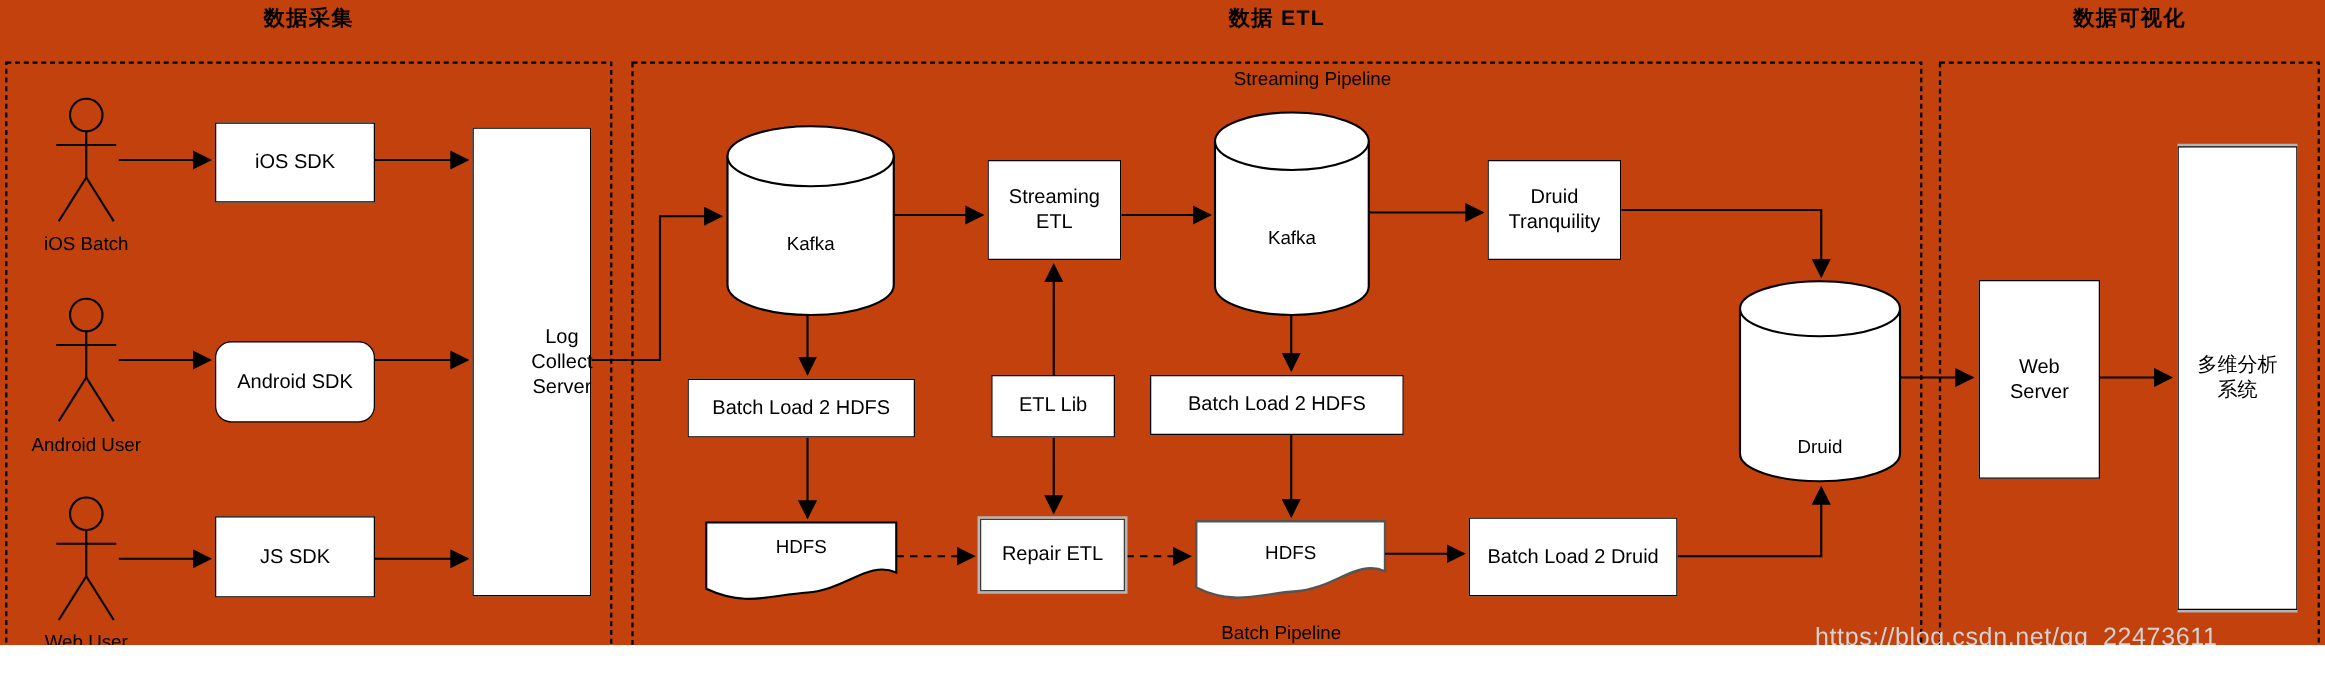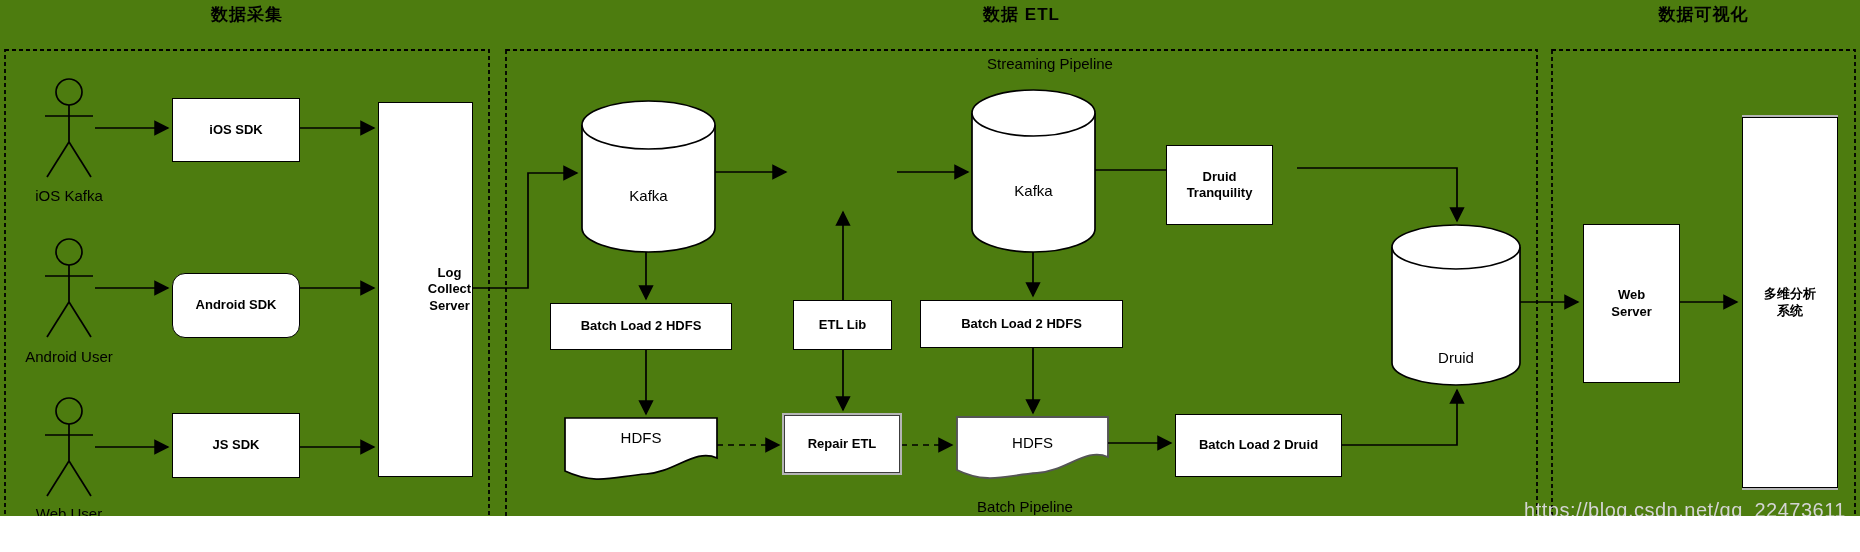--- a/index.html
+++ b/index.html
@@ -1,36 +1,36 @@
 <!DOCTYPE html>
 <html><head>
 <meta charset="utf-8">
 <style>
   html,body{margin:0;padding:0;background:#fff;}
   .stage{
-    position:relative;width:1860px;height:516px;background:#4d7c0f;
+    position:relative;width:1860px;height:516px;background:#c2410c;
     font-family:"Liberation Sans","DejaVu Sans",sans-serif;color:#000;overflow:hidden;
   }
   .stage svg{position:absolute;left:0;top:0;}
   .section-title{
     position:absolute;top:4px;height:22px;line-height:22px;
     font-size:17px;font-weight:bold;text-align:center;letter-spacing:1px;
   }
   .box{
     position:absolute;box-sizing:border-box;background:#fff;border:1.5px solid #000;
     display:flex;align-items:center;justify-content:center;text-align:center;
-    font-size:13px;line-height:1.25;font-weight:bold;
+    font-size:16px;line-height:1.25;
   }
   .box.highlight{border:1px solid #3c3c3c;outline:2px solid #b5b5b5;}
   .shape-label{
     position:absolute;display:flex;align-items:center;justify-content:center;
     text-align:center;font-size:15px;line-height:1.2;pointer-events:none;
   }
   .pipeline-label{position:absolute;font-size:15px;text-align:center;}
-  .wm{position:absolute;font-size:20px;color:#d4d4d4;text-align:right;letter-spacing:0.5px;}
+  .wm{position:absolute;font-size:20px;color:#d4d4d4;letter-spacing:0.5px;}
   .w58{display:block;width:58px;}
   .w80{display:block;width:80px;}
   .w84{display:block;width:84px;}
   .w52{display:block;width:52px;}
   .w64{display:block;width:64px;}
 </style>
 </head>
 <body>
 
 <div class="stage">
@@ -108,38 +108,41 @@
       <path d="M1342,445 H1457 V390" marker-end="url(#arr)"></path>
       <line x1="1520" y1="302" x2="1578" y2="302" marker-end="url(#arr)"></line>
       <line x1="1680" y1="302" x2="1737" y2="302" marker-end="url(#arr)"></line>
     </g>
   </svg>
 
   <div class="section-title" style="left:5px;width:484px;">数据采集</div>
   <div class="section-title" style="left:506px;width:1031px;">数据 ETL</div>
   <div class="section-title" style="left:1552px;width:303px;">数据可视化</div>
 
-  <div class="shape-label" style="left:9px;top:186px;width:120px;height:20px;">iOS Kafka</div>
+  <div class="shape-label" style="left:9px;top:186px;width:120px;height:20px;">iOS Batch</div>
   <div class="shape-label" style="left:9px;top:347px;width:120px;height:20px;">Android User</div>
   <div class="shape-label" style="left:9px;top:504px;width:120px;height:20px;">Web User</div>
 
   <div class="box" style="left:172px;top:98px;width:128px;height:64px;">
     <span>iOS SDK</span>
   </div>
   <div class="box" style="left:172px;top:273px;width:128px;height:65px;border-radius:13px;">
     <span>Android SDK</span>
   </div>
   <div class="box" style="left:172px;top:413px;width:128px;height:65px;">
     <span>JS SDK</span>
   </div>
   <div class="box" style="left:378px;top:102px;width:95px;height:375px;padding-left:48px;">
     <span class="w58">Log Collect Server</span>
   </div>
 
-  <div class="box" style="left:1166px;top:128px;width:107px;height:80px;margin-top:17px;">
+  <div class="box" style="left:790px;top:128px;width:107px;height:80px;">
+    <span class="w80">Streaming ETL</span>
+  </div>
+  <div class="box" style="left:1190px;top:128px;width:107px;height:80px;">
     <span class="w84">Druid Tranquility</span>
   </div>
   <div class="box" style="left:550px;top:303px;width:182px;height:47px;">
     <span>Batch Load 2 HDFS</span>
   </div>
   <div class="box" style="left:793px;top:300px;width:99px;height:50px;">
     <span>ETL Lib</span>
   </div>
   <div class="box" style="left:920px;top:300px;width:203px;height:48px;">
     <span>Batch Load 2 HDFS</span>

